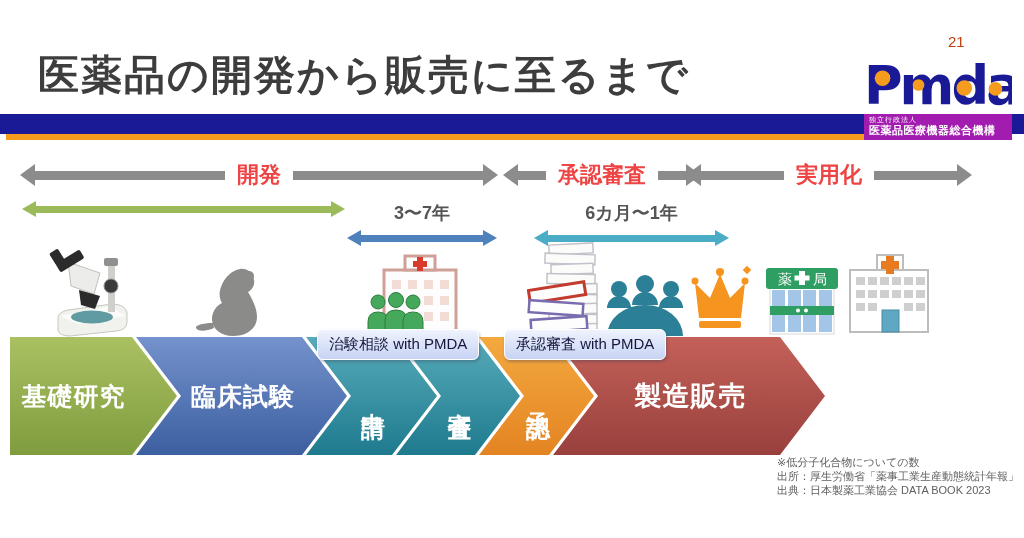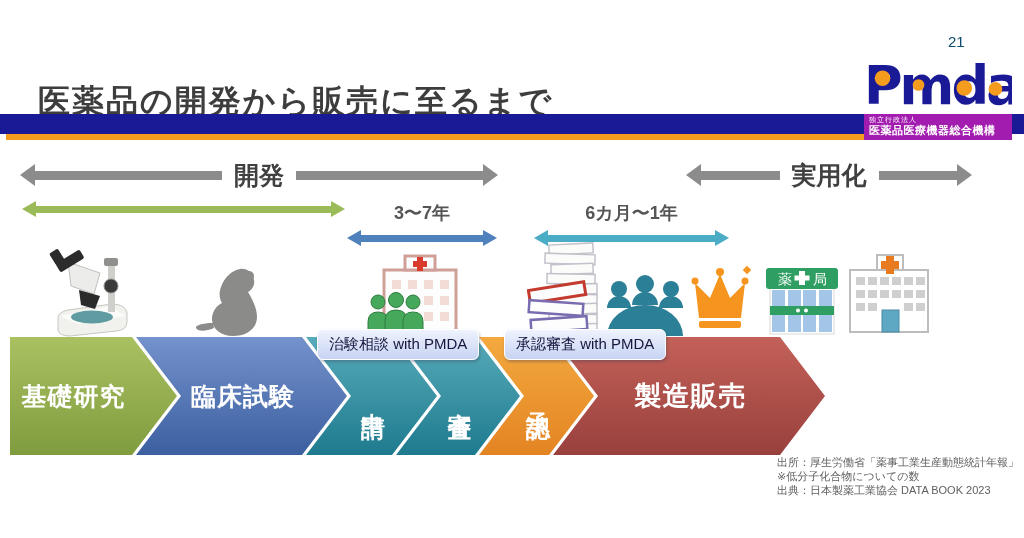--- a/index.html
+++ b/index.html
@@ -1,23 +1,23 @@
 <!DOCTYPE html>
 <html><head>
 <meta charset="utf-8">
 <style>
   * { margin:0; padding:0; box-sizing:border-box; }
   html,body { background:#fff; }
   body { font-family:"Liberation Sans","DejaVu Sans",sans-serif; }
   .slide { position:relative; width:1024px; height:538px; background:#fff; overflow:hidden; }
 
-  .page-number { position:absolute; top:33px; left:948px; font-size:15px; color:#0c4a6e; }
-
-  .slide-title { position:absolute; top:48px; left:38px; font-size:32px; font-weight:bold;
-                 color:#3d3d3d; letter-spacing:2px;margin-top:32px; }
+  .page-number { position:absolute; top:33px; left:948px; font-size:15px; color:#c2410c; }
+
+  .slide-title { position:absolute; top:48px; left:38px; font-size:41px; font-weight:bold;
+                 color:#3d3d3d; letter-spacing:2px; }
 
   
   .bar-blue   { position:absolute; top:114px; left:0; width:1024px; height:20px; background:#1b1a96; }
   .bar-orange { position:absolute; top:134px; left:6px; width:1004px; height:6px; background:#f59c1e; }
 
   
   .logo { position:absolute; top:56px; left:864px; width:148px; }
   .logo-wordmark { position:relative; height:58px; }
   .logo-wordmark svg { display:block; }
   .logo-banner { position:relative; z-index:3; background:#a21caf; color:#fff; padding:2px 5px 3px;
@@ -25,21 +25,21 @@
   .logo-org-type { font-size:7px; line-height:8px; letter-spacing:1px; }
   .logo-org-name { font-size:11px; font-weight:bold; line-height:13px; letter-spacing:0.5px; white-space:nowrap; }
 
   
   .phase { position:absolute; top:163px; height:24px; display:flex; align-items:center; }
   .phase-head-l { width:0; height:0; border-top:11px solid transparent; border-bottom:11px solid transparent;
                   border-right:15px solid #8c8c8c; }
   .phase-head-r { width:0; height:0; border-top:11px solid transparent; border-bottom:11px solid transparent;
                   border-left:15px solid #8c8c8c; }
   .phase-line { flex:1; height:9px; background:#8c8c8c; }
-  .phase-label { font-size:25px; font-weight:bold; color:#404040; padding:0 12px; white-space:nowrap; }
+  .phase-label { font-size:22px; font-weight:bold; color:#ef4444; padding:0 12px; white-space:nowrap; }
   .phase-dev     { left:20px;  width:478px; }
   .phase-review  { left:503px; width:198px; }
   .phase-market  { left:686px; width:286px;text-align:center; }
 
   
   .duration { position:absolute; top:201px; }
   .d-label { text-align:center; font-size:18px; font-weight:bold; color:#555; margin-bottom:5px; white-space:nowrap; }
   .d-arrow { display:flex; align-items:center; height:16px; }
   .dh-l { width:0; height:0; border-top:8px solid transparent; border-bottom:8px solid transparent;
           border-right:14px solid #999; }
@@ -113,20 +113,27 @@
     <div class="logo-banner">
       <div class="logo-org-type">独立行政法人</div>
       <div class="logo-org-name">医薬品医療機器総合機構</div>
     </div>
   </div>
 
   <div class="phase phase-dev">
     <span class="phase-head-l"></span>
     <span class="phase-line"></span>
     <span class="phase-label">開発</span>
+    <span class="phase-line"></span>
+    <span class="phase-head-r"></span>
+  </div>
+  <div class="phase phase-review">
+    <span class="phase-head-l"></span>
+    <span class="phase-line"></span>
+    <span class="phase-label">承認審査</span>
     <span class="phase-line"></span>
     <span class="phase-head-r"></span>
   </div>
   <div class="phase phase-market">
     <span class="phase-head-l"></span>
     <span class="phase-line"></span>
     <span class="phase-label">実用化</span>
     <span class="phase-line"></span>
     <span class="phase-head-r"></span>
   </div>
@@ -325,18 +332,18 @@
   </div>
 
   <div class="callout callout-1">
     <span>治験相談 with PMDA</span>
   </div>
   <div class="callout callout-2">
     <span>承認審査 with PMDA</span>
   </div>
 
   <div class="footnotes">
+    <div>※低分子化合物についての数</div>
     <div>出所：厚生労働省「薬事工業生産動態統計年報」</div>
-    <div>※低分子化合物についての数</div>
     <div>出典：日本製薬工業協会 DATA BOOK 2023</div>
   </div>
 
 </div>
 
 </body></html>

